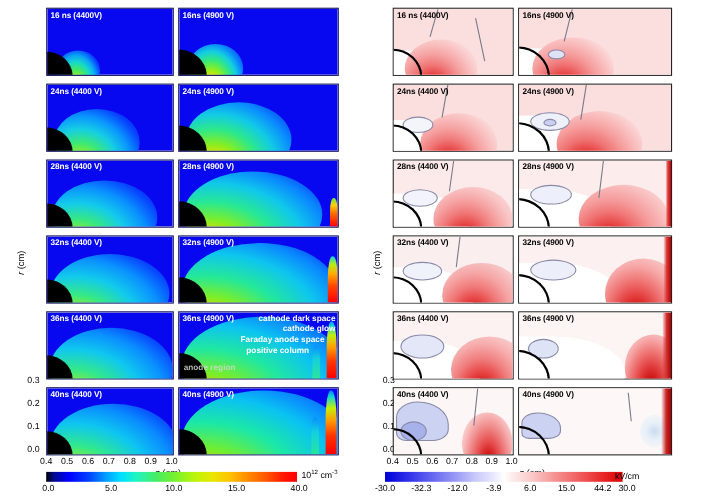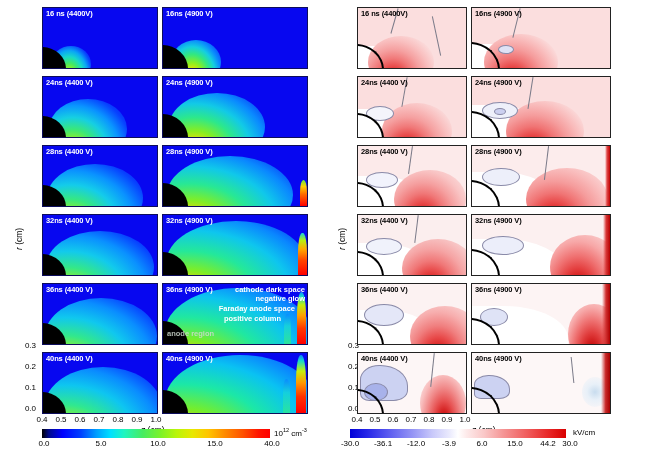--- a/index.html
+++ b/index.html
@@ -151,21 +151,21 @@
     <div class="panel" style="left:162px;top:283px;width:146px;height:62px;">
       <div class="dens">
         <div class="blob" style="left:2px;bottom:-32px;width:146px;height:88px;background:radial-gradient(ellipse at 12% 88%, #ff1800 0%, #ffb800 9%, #7aee28 24%, #20e8a0 44%, #0cc4f0 64%, #0a84ff 80%, #0707f0 100%);"></div>
         <div class="anodestripe" style="right:1px;width:9px;height:52px;background:linear-gradient(to top,#ff0000 0%,#ff3800 30%,#ffa000 55%,#c0ef0c 75%,#16d6d0 92%,#0a84ff 100%);"></div>
         <div class="anodestripe" style="right:16px;width:7px;height:30px;background:linear-gradient(to top,#30e890 0%,#18d4d8 60%,#0a8aff 100%);opacity:.85;"></div>
         <div class="cath" style="width:26px;height:24px;"></div>
       </div>
       <div class="plabel light">36ns (4900 V)</div>
 
       <div class="anno" style="right:2px;top:1px;">cathode dark space</div>
-      <div class="anno" style="right:2px;top:10px;">negative glow</div>
+      <div class="anno" style="right:2px;top:10px;">cathode glow</div>
       <div class="anno" style="right:12px;top:20px;">Faraday anode space</div>
       <div class="anno" style="right:26px;top:30px;">positive column</div>
       <div class="anno dim" style="left:4px;top:45px;text-align:left;">anode region</div>
     </div>
 
     <div class="panel" style="left:42px;top:352px;width:116px;height:62px;">
       <div class="dens">
         <div class="blob" style="left:2px;bottom:-32px;width:116px;height:78px;background:radial-gradient(ellipse at 17% 88%, #ffa000 0%, #a8f018 13%, #30e890 32%, #0ec6f0 52%, #0a8cff 70%, #0740ff 86%, #0707f0 100%);"></div>
         <div class="cath" style="width:24px;height:22px;"></div>
       </div>
@@ -338,23 +338,23 @@
     <div class="xtick" style="left:39px;top:415px;">0.5</div>
     <div class="xtick" style="left:57px;top:415px;">0.6</div>
     <div class="xtick" style="left:75px;top:415px;">0.7</div>
     <div class="xtick" style="left:93px;top:415px;">0.8</div>
     <div class="xtick" style="left:111px;top:415px;">0.9</div>
     <div class="xtick" style="left:129px;top:415px;">1.0</div>
     <div class="axlabel" style="left:147px;top:425px;"><i>z</i> (cm)</div>
 
     <div class="cbar div" style="left:25px;top:429px;width:216px;"></div>
     <div class="cblabel" style="left:8px;top:439px;text-align:center;">-30.0</div>
-    <div class="cblabel" style="left:41px;top:439px;">-36.1</div>
+    <div class="cblabel" style="left:41px;top:439px;">-32.3</div>
     <div class="cblabel" style="left:74px;top:439px;">-12.0</div>
     <div class="cblabel" style="left:107px;top:439px;">-3.9</div>
     <div class="cblabel" style="left:140px;top:439px;">6.0</div>
     <div class="cblabel" style="left:173px;top:439px;">15.0</div>
     <div class="cblabel" style="left:206px;top:439px;">44.2</div>
     <div class="cblabel" style="left:228px;top:439px;">30.0</div>
-    <div class="cbunit" style="left:248px;top:428px;">kV/cm</div>
+    <div class="cbunit" style="left:234px;top:428px;">kV/cm</div>
   </div>
 
 </div>
 
 </body></html>

